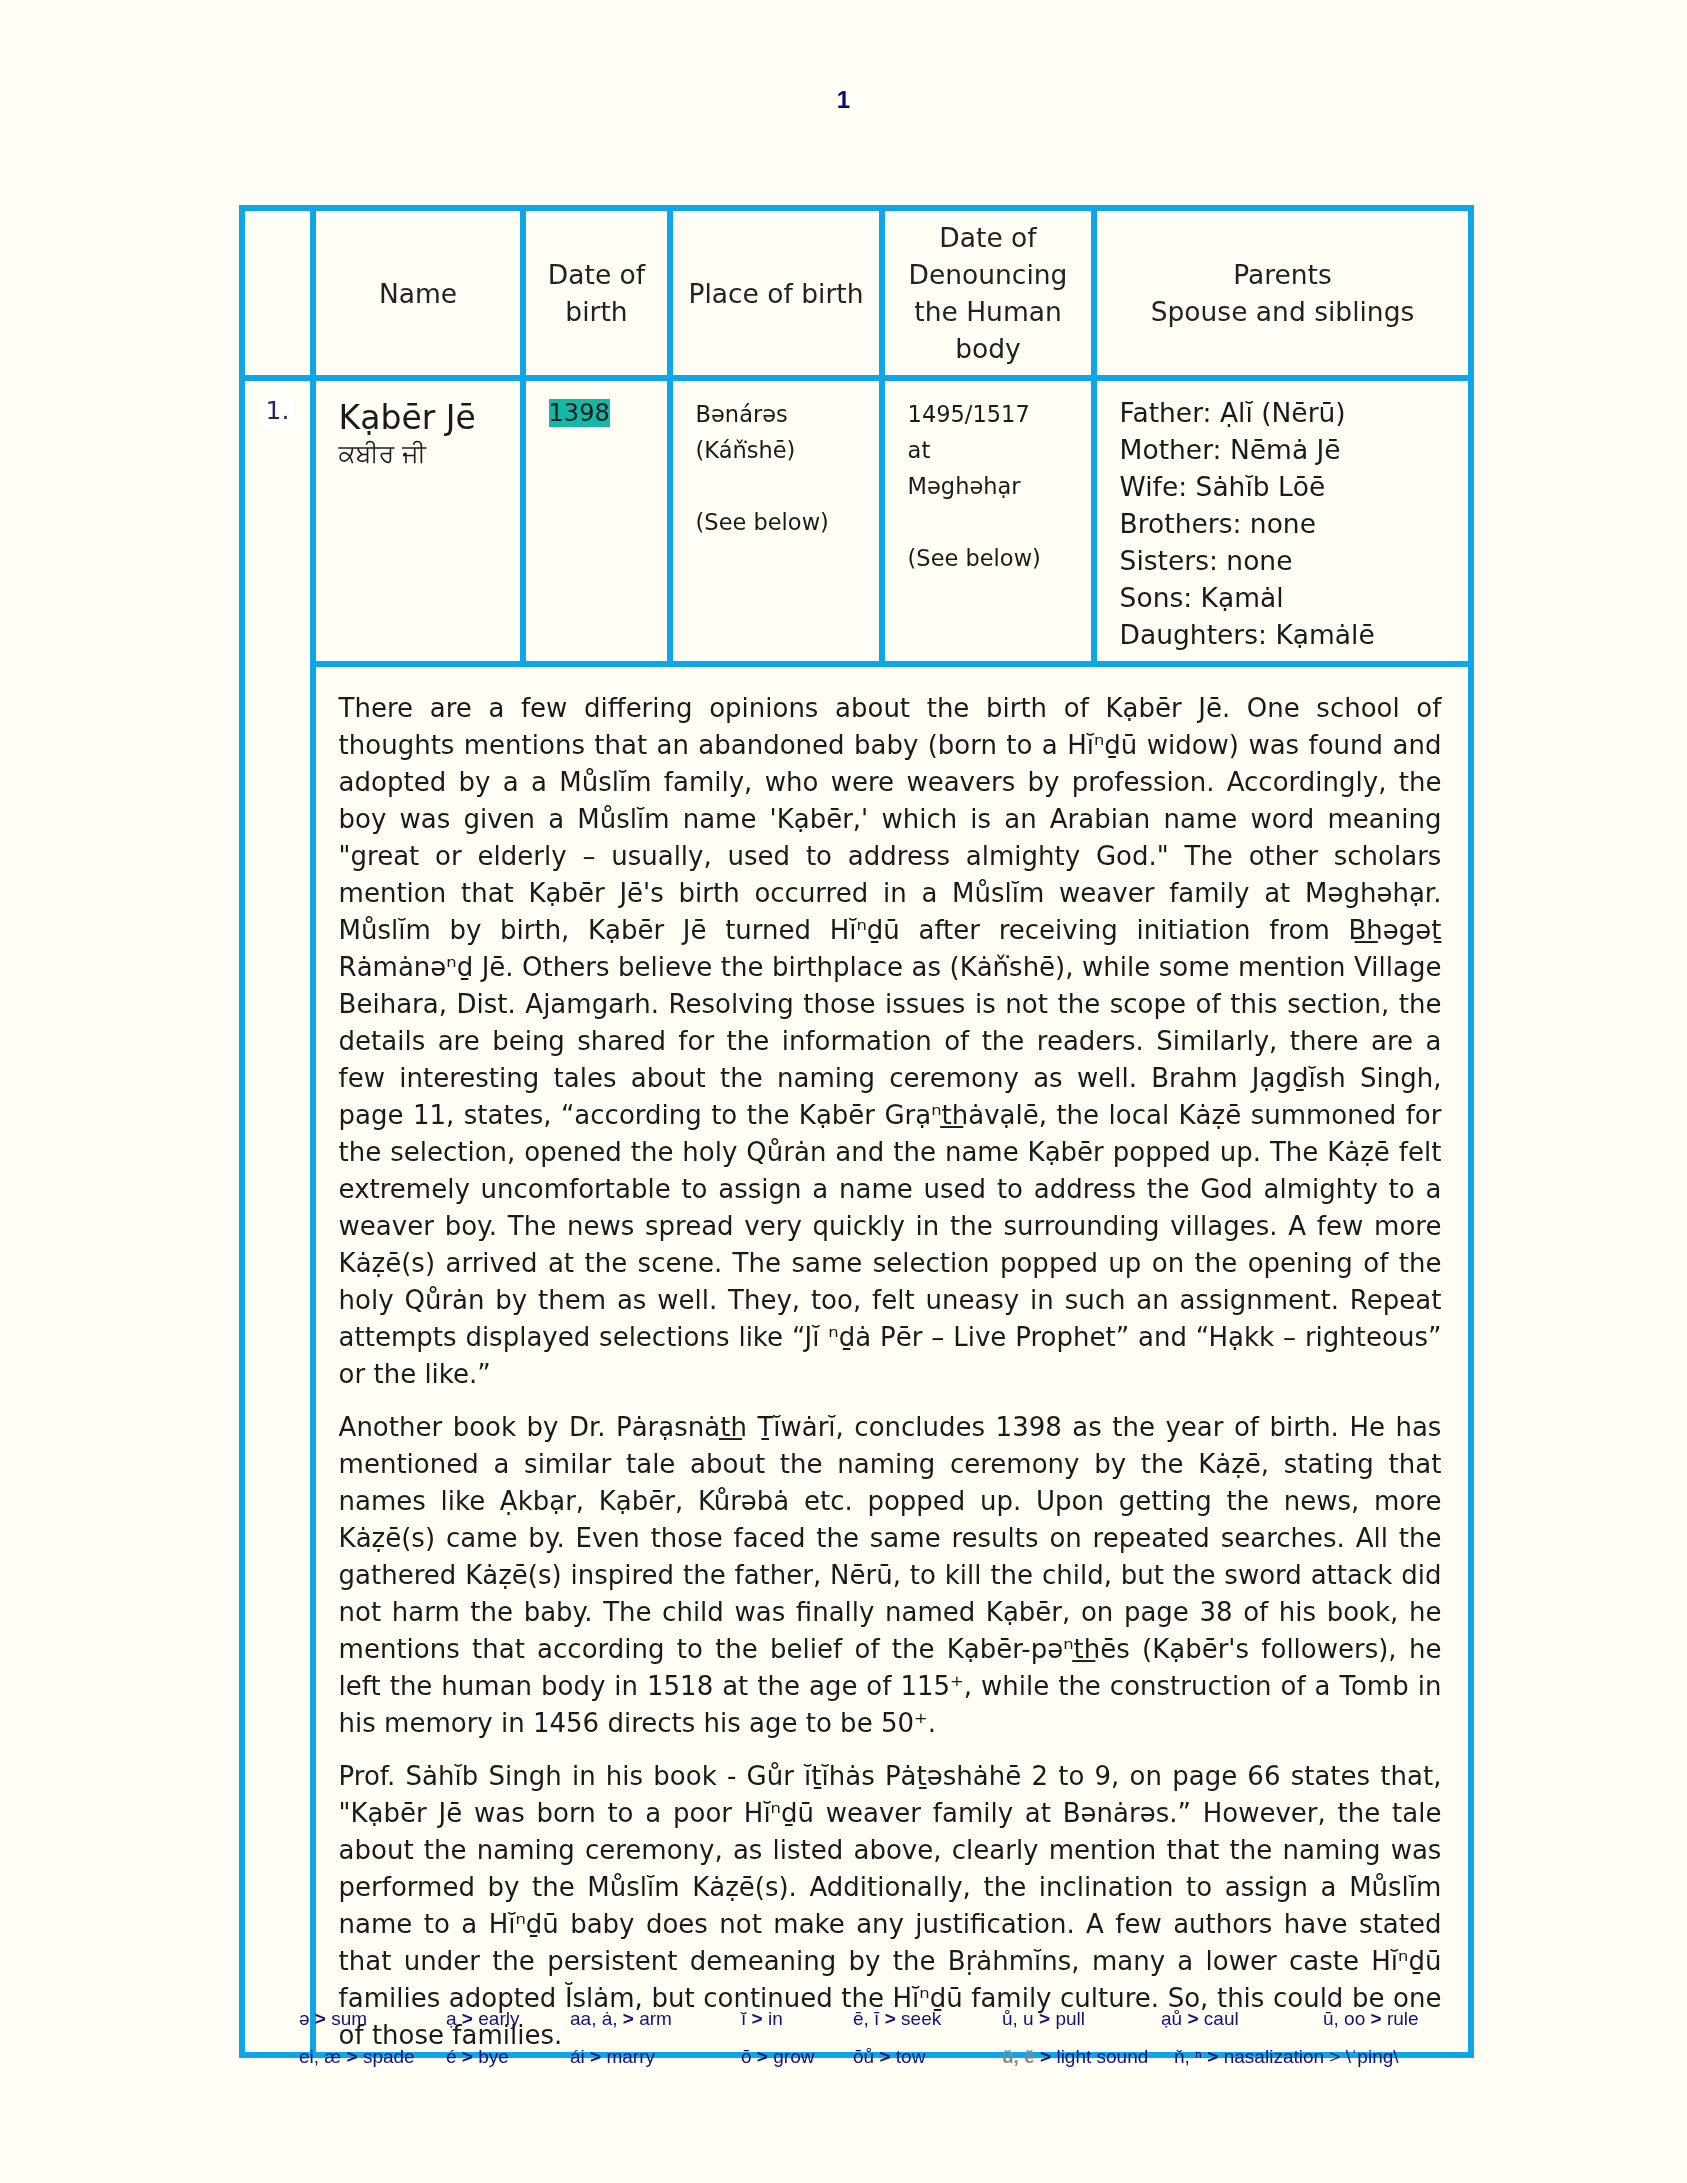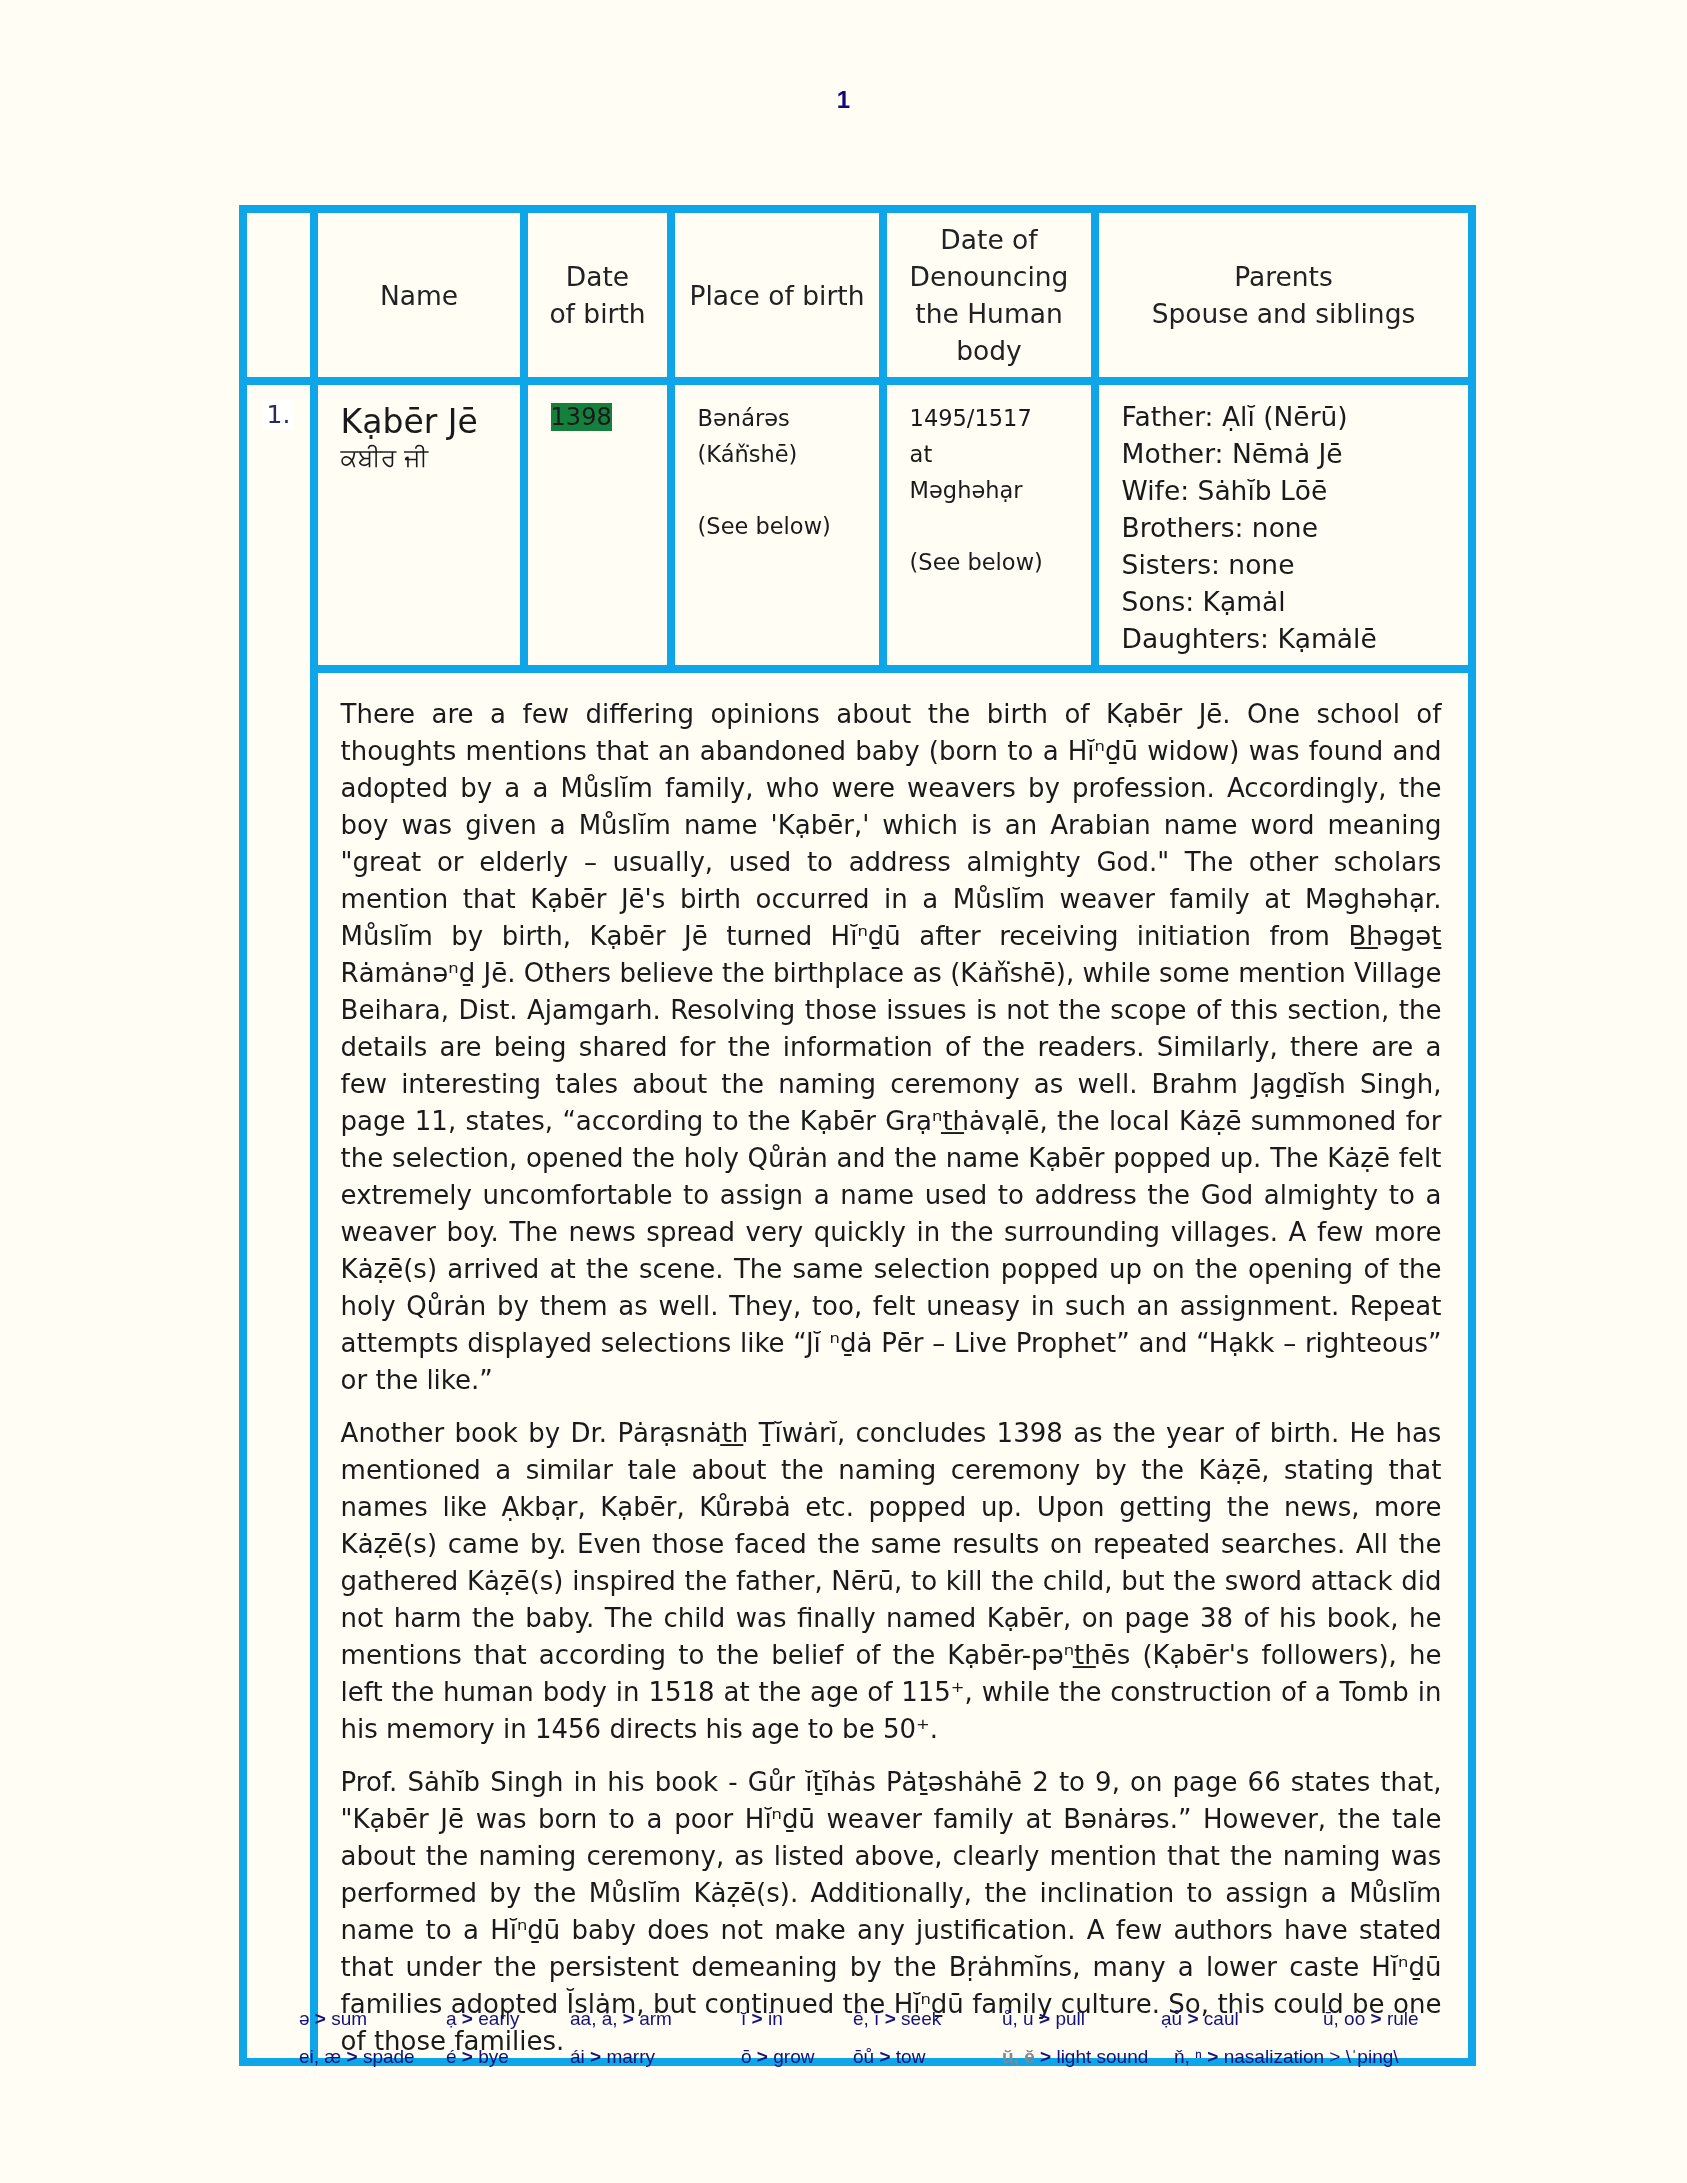--- a/index.html
+++ b/index.html
@@ -25,21 +25,21 @@
     .doc-table {
       position: absolute;
       left: 239px;
       top: 205px;
       width: 1229px;
       height: 1775px;
       border-collapse: collapse;
       table-layout: fixed;
     }
     .doc-table td, .doc-table th {
-      border: 8px solid #0ea5e9;
+      border: 6px solid #0ea5e9;
       vertical-align: top;
       padding: 8px;
     }
     .doc-table th {
       font-weight: normal;
       font-size: 26.5px;
       line-height: 37px;
       text-align: center;
       vertical-align: middle;
       color: #222;
@@ -60,21 +60,21 @@
     .num-cell {
       text-align: center;
       color: #2a2a5a;
       font-size: 25px;
       padding-top: 6.6px;
     }
     .num-cell span { background: #ffffff; padding: 0 4px; }
     .name-latin { font-size: 33px; line-height: 34px; padding-top: 6.6px; }
     .name-gurmukhi { font-size: 25px; line-height: 37px; }
     .dob-val { font-size: 24px; padding-top: 6.6px; }
-    .dob-val span { background: #15803d; }
+    .dob-val span { background: #14b8a6; }
     .small-cell { font-size: 22.5px; line-height: 36px; padding-top: 6.6px; }
     .gap { height: 36px; }
     .parents-cell { font-size: 26.5px; line-height: 37px; padding-top: 5.3px; border-radius: 18px; }
     .narrative {
       padding: 14.6px 14.6px 0 14.6px;
       font-size: 26px;
       line-height: 37px;
       text-align: justify;
       overflow: hidden;
       height: 1354px;

